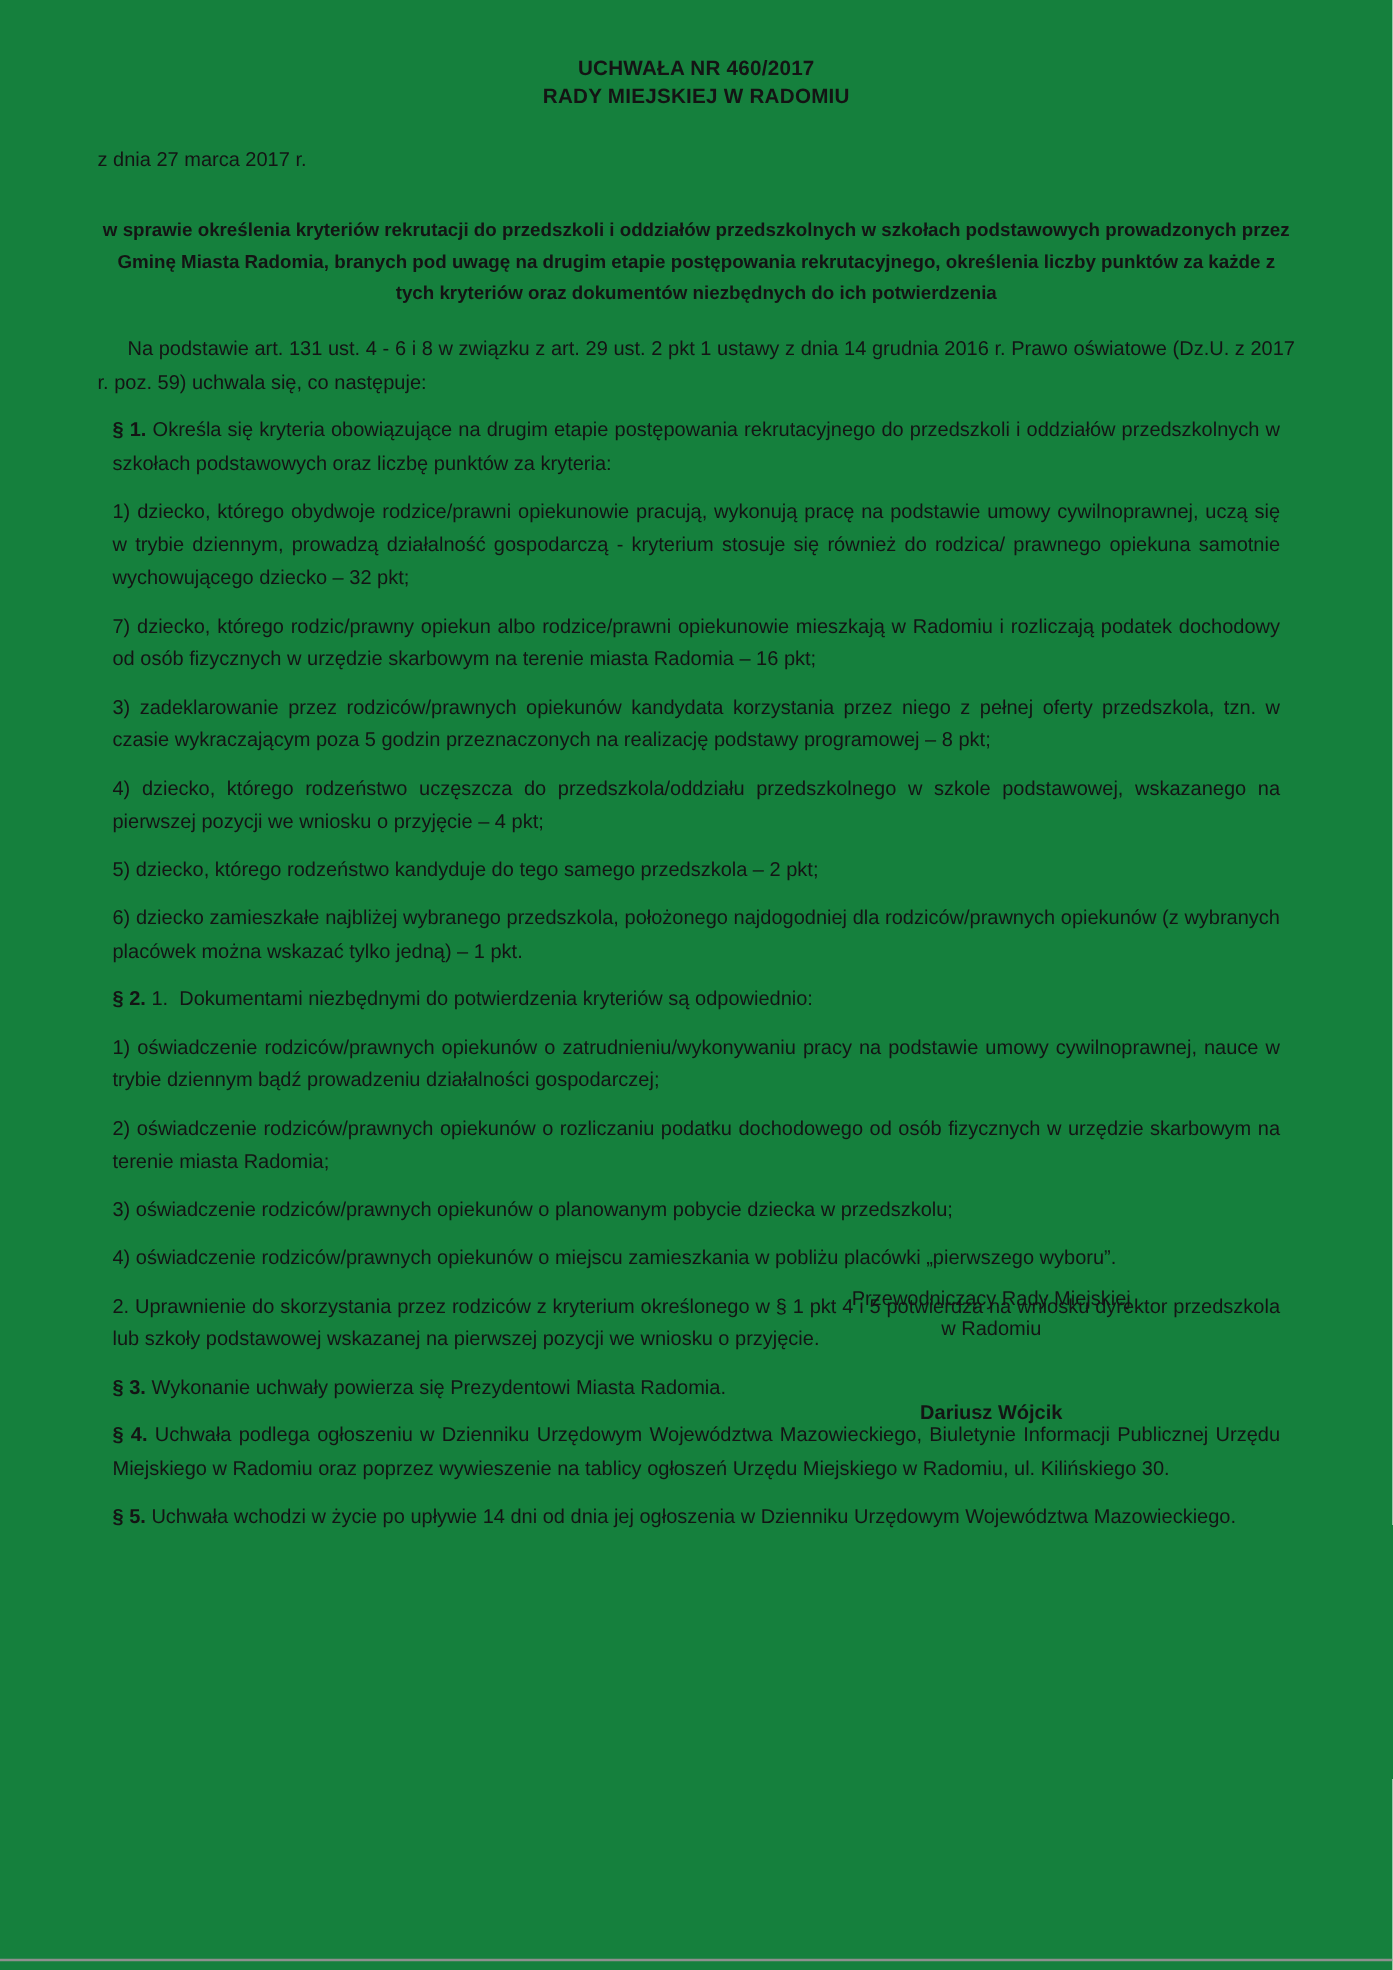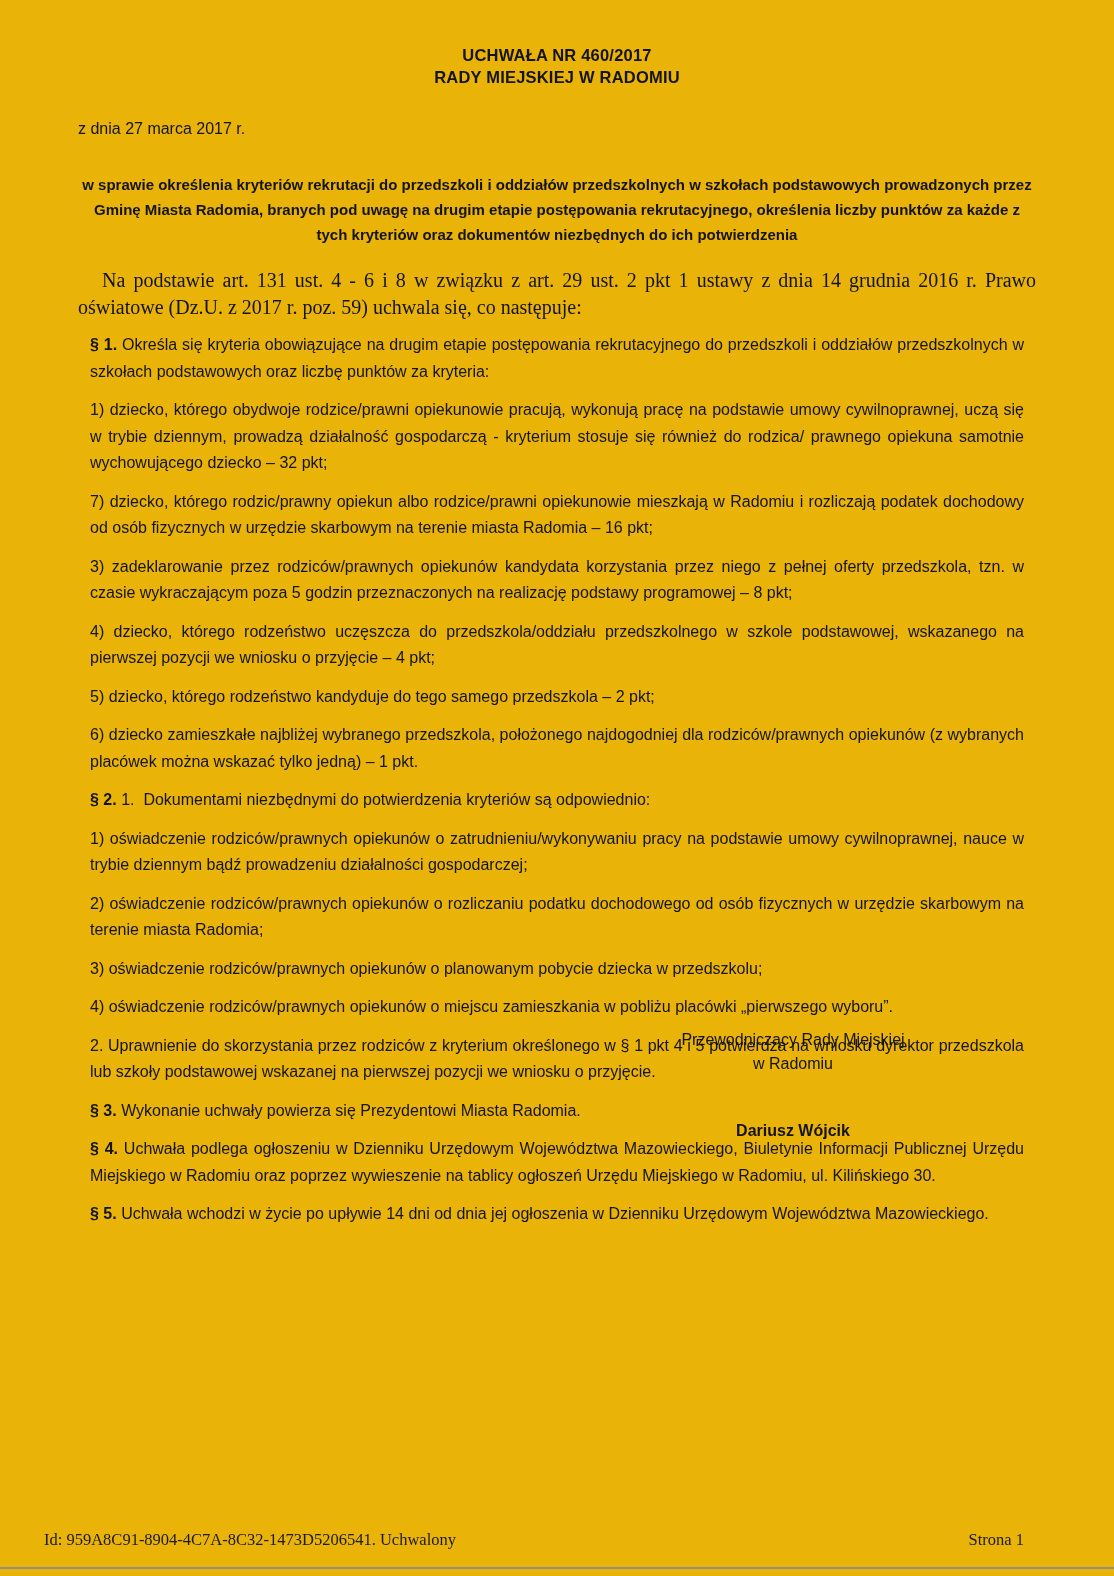--- a/index.html
+++ b/index.html
@@ -5,21 +5,21 @@
   html, body {
     margin: 0;
     padding: 0;
     background: #ffffff;
   }
   .page {
     position: relative;
     width: 1114px;
     height: 1576px;
     margin: 0 auto;
-    background: #eab308;
+    background: #15803d;
     color: #141414;
     font-family: "Liberation Sans", "DejaVu Sans", sans-serif;
     overflow: hidden;
   }
   .content {
     padding: 44px 78px 0 78px;
   }
   .doc-title {
     text-align: center;
     font-weight: bold;
@@ -36,23 +36,22 @@
     text-align: center;
     font-weight: bold;
     font-size: 15px;
     line-height: 25px;
     margin-top: 34px;
   }
   .preamble {
     margin: 20px 0 0 0;
     text-align: justify;
     text-indent: 24px;
-    font-size: 20px;
+    font-size: 16px;
     line-height: 26.5px;
-    font-family: Liberation Serif, serif;
   }
   p.body-par {
     margin: 12px;
     font-size: 16px;
     line-height: 26.5px;
     text-align: justify;
   }
   p.body-par b { font-weight: bold; }
   .gap-top      { margin-top: 14px; }
   .gap-top-sm   { margin-top: 12px; }
@@ -128,19 +127,15 @@
     <p class="body-par"><b>§ 5.</b> <span>Uchwała wchodzi w życie po upływie 14 dni od dnia jej ogłoszenia w Dzienniku Urzędowym Województwa Mazowieckiego.</span></p>
 
   </div>
 
   <div class="signature">
     <div>Przewodniczący Rady Miejskiej</div>
     <div>w Radomiu</div>
     <div class="sig-name">Dariusz Wójcik</div>
   </div>
 
-  <div class="footer">
-    <span>Id: 959A8C91-8904-4C7A-8C32-1473D5206541. Uchwalony</span>
-    <span>Strona 1</span>
-  </div>
 
   <div class="bottom-rule"></div>
 </div>
 
 </body></html>

